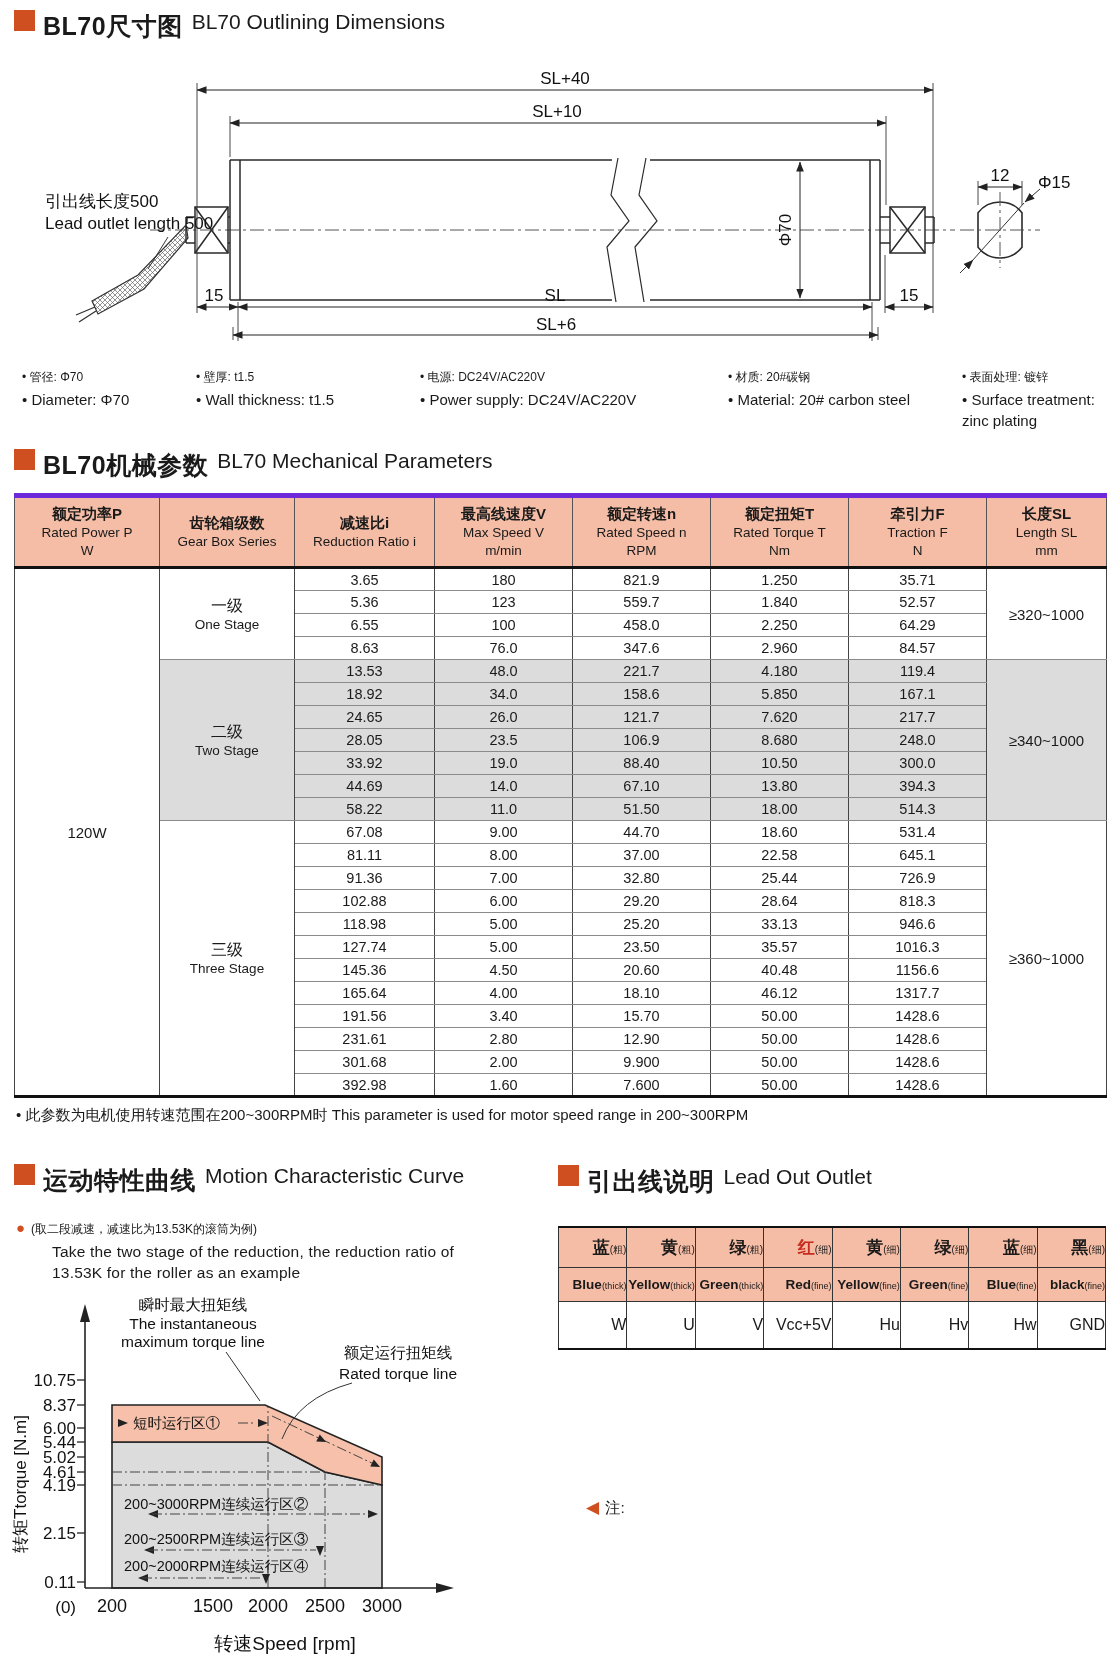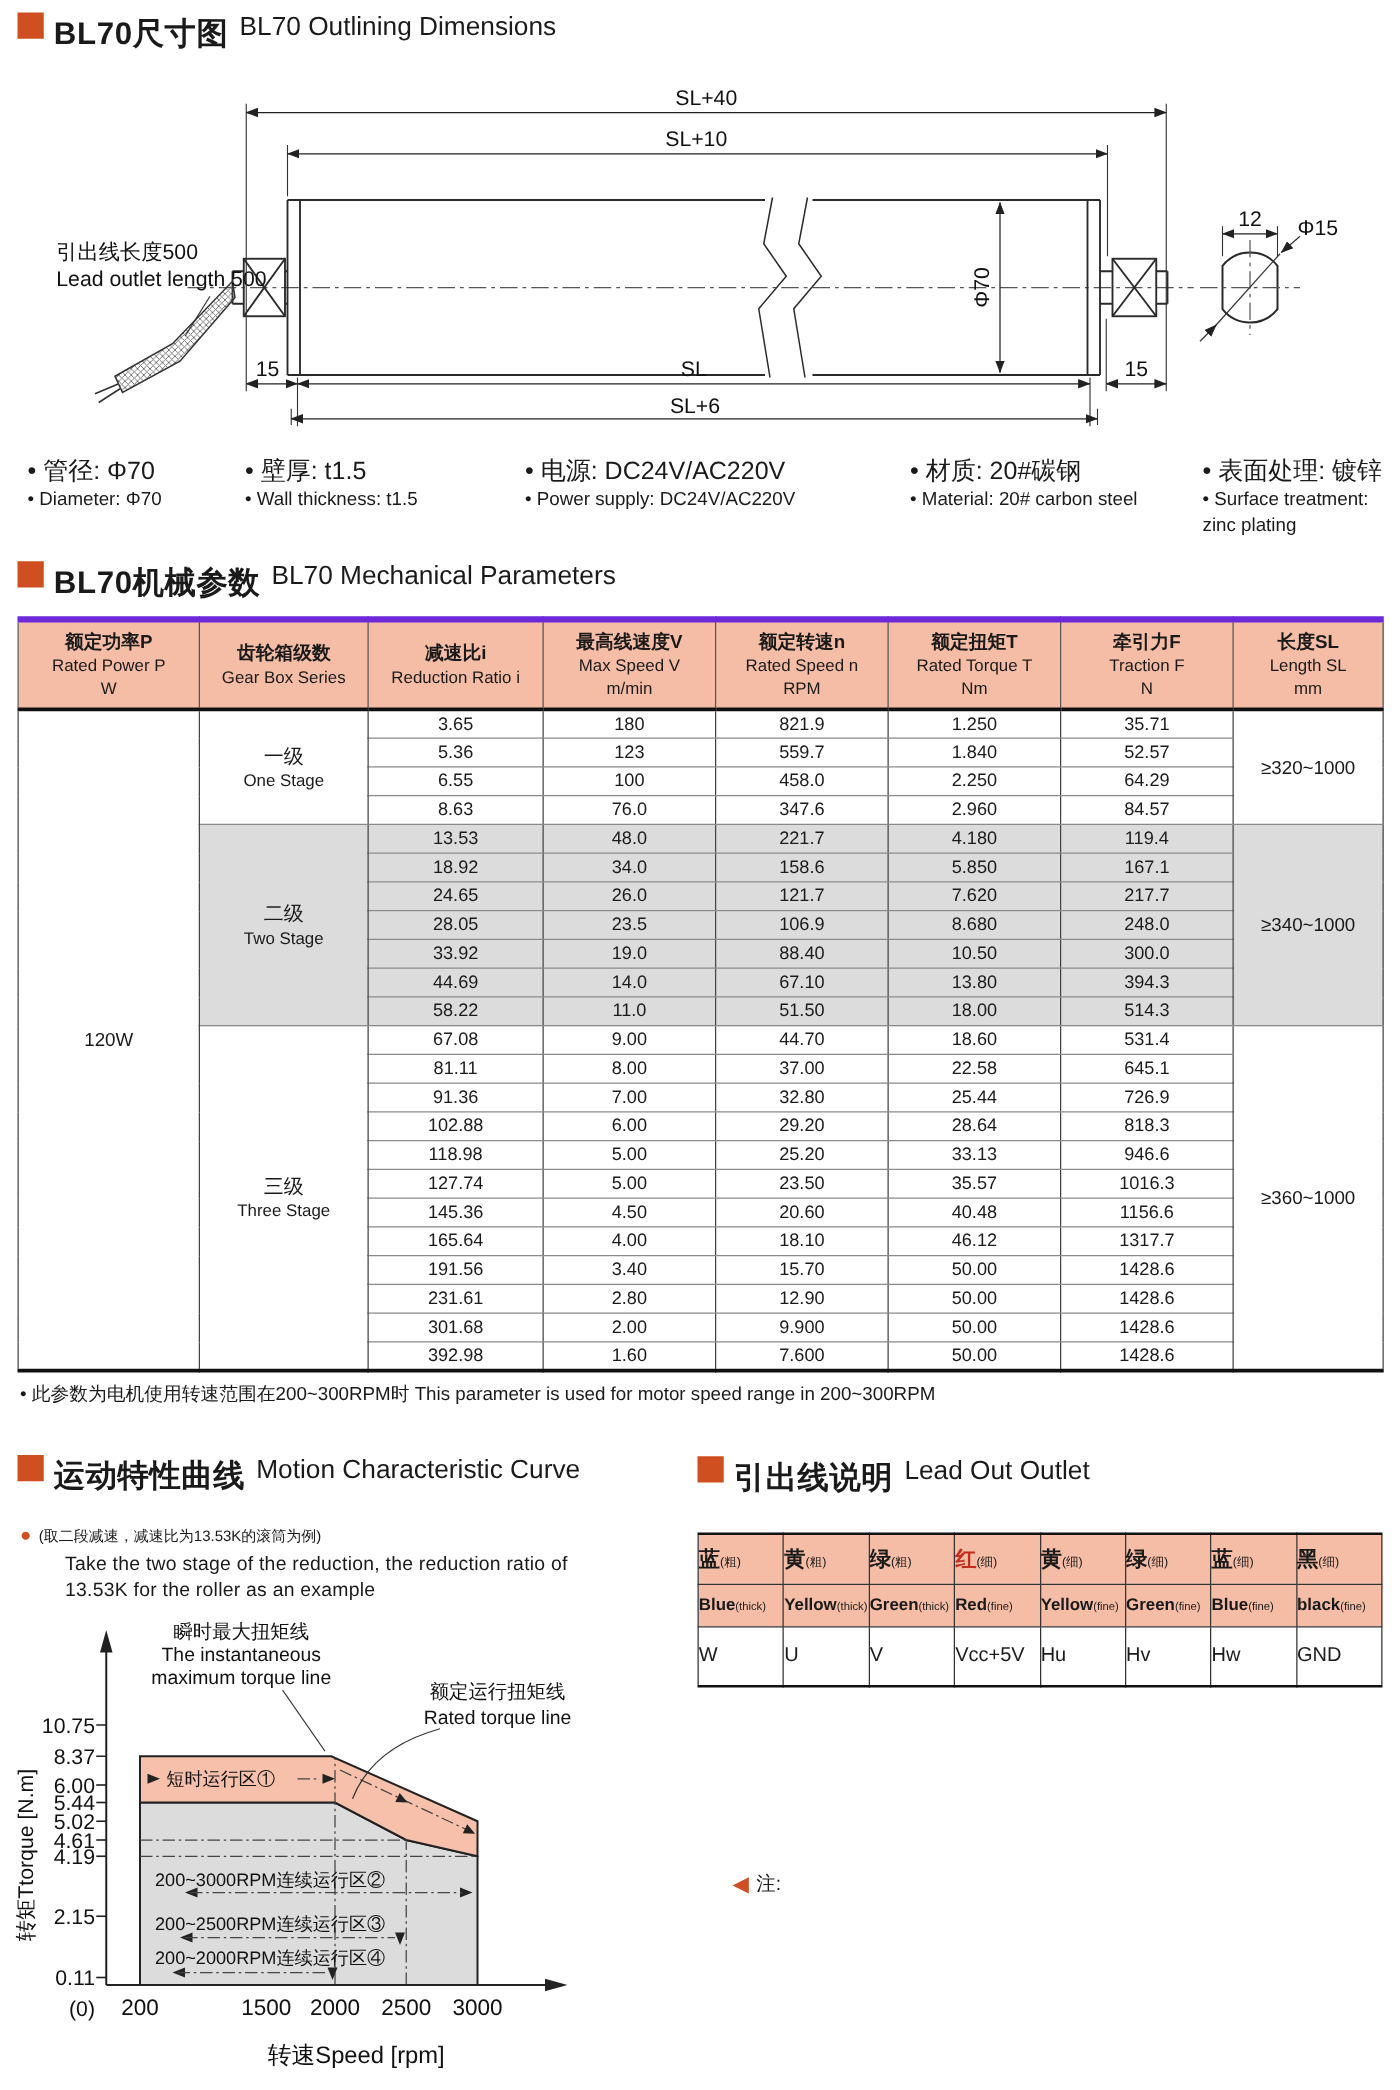--- a/index.html
+++ b/index.html
@@ -21,21 +21,21 @@
   .sec-zh{font-size:25px;font-weight:bold;letter-spacing:.5px}
   .sec-en{font-size:21px;margin-left:9px}
   
   #specs-row{position:absolute;top:366px;left:0;width:1120px;height:54px}
   .spec-item{position:absolute;top:0}
   .spec-item:nth-child(1){left:22px}
   .spec-item:nth-child(2){left:196px}
   .spec-item:nth-child(3){left:420px}
   .spec-item:nth-child(4){left:728px}
   .spec-item:nth-child(5){left:962px}
-  .spec-zh{font-size:20px;line-height:23px}
+  .spec-zh{font-size:12px;line-height:23px}
   .spec-en{font-size:15px;line-height:21px}
   
   #mech-table{position:absolute;top:493px;left:14px;width:1092px;border-collapse:collapse;table-layout:fixed;
     border-top:5px solid #6d28d9;border-bottom:3px solid #111}
   #mech-table th{background:var(--tblhead);border:1px solid #555;border-top:none;border-bottom:3px solid #111;
     padding:6px 2px;vertical-align:middle}
   .h-zh{font-size:15px;font-weight:bold;line-height:20px}
   .h-en{font-size:13.5px;font-weight:normal;line-height:18px}
   #mech-table td{border:1px solid #8a8a8a;border-left:1px solid #444;border-right:1px solid #444;
     text-align:center;vertical-align:middle;height:23px;padding:0}
@@ -50,21 +50,21 @@
   #curve-intro{position:absolute;top:1218px;left:16px;width:530px}
   #curve-intro .dot{color:var(--accent);font-size:15px;margin-right:6px}
   #curve-intro .i-zh{font-size:12px;line-height:23px}
   #curve-intro .i-en{font-size:15.5px;line-height:21px;margin-left:36px;letter-spacing:.2px}
   svg text{font-family:"Liberation Sans",sans-serif}
   .dd{stroke:#444;stroke-width:1;stroke-dasharray:10 3 2 3;fill:none}
   .cl{stroke:#555;stroke-width:1;stroke-dasharray:14 4 3 4;fill:none}
   
   #wire-table{position:absolute;top:1226px;left:558px;width:548px;border-collapse:collapse;table-layout:fixed;
     border-top:2.5px solid #111;border-bottom:2.5px solid #111}
-  #wire-table td{border:1px solid #333;text-align:left;vertical-align:middle;padding:0}
+  #wire-table td{border:1px solid #333;text-align:right;vertical-align:middle;padding:0}
   #wire-zh-row td,#wire-en-row td{background:var(--tblhead)}
   #wire-zh-row td{height:40px}
   #wire-en-row td{height:34px}
   #wire-sig-row td{height:48px;font-size:16px}
   .wz{font-size:17px;font-weight:bold}
   .wz.red{color:#c62b1e}
   .ws{font-size:10px}
   .we{font-size:13.5px;font-weight:bold}
   .ws2{font-size:9px}
   

